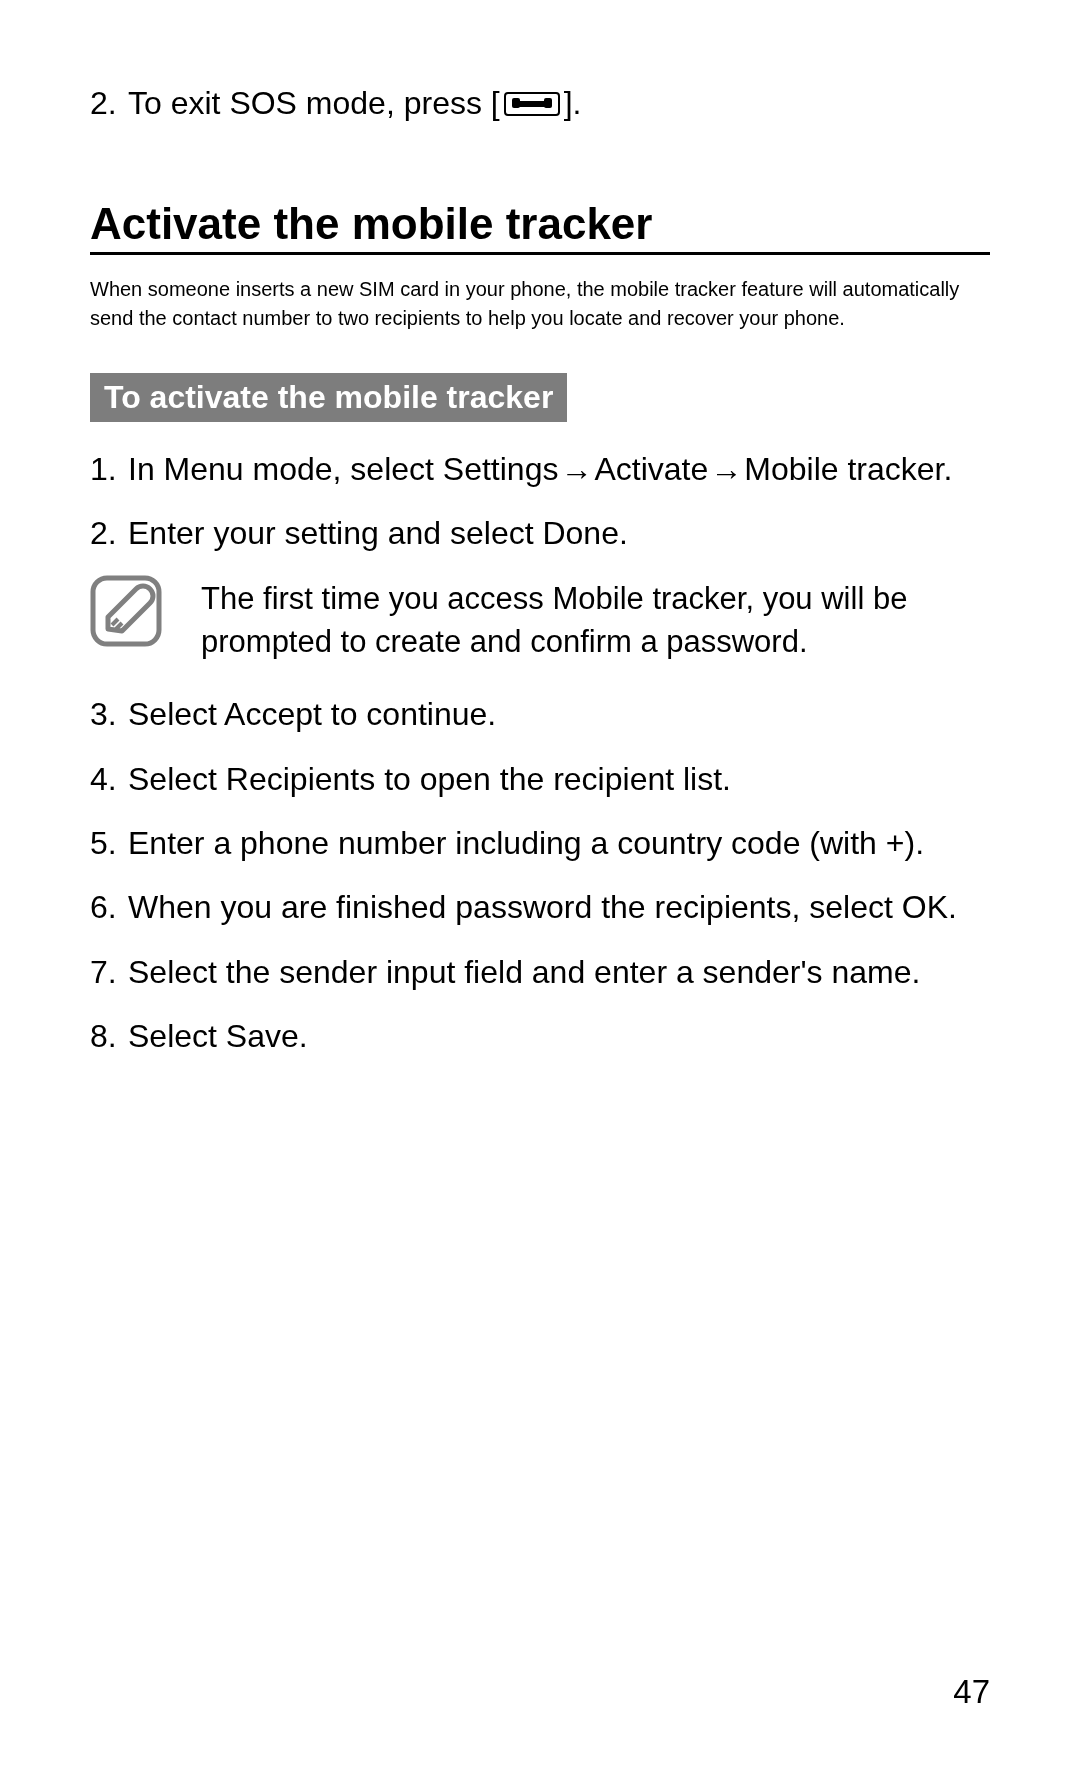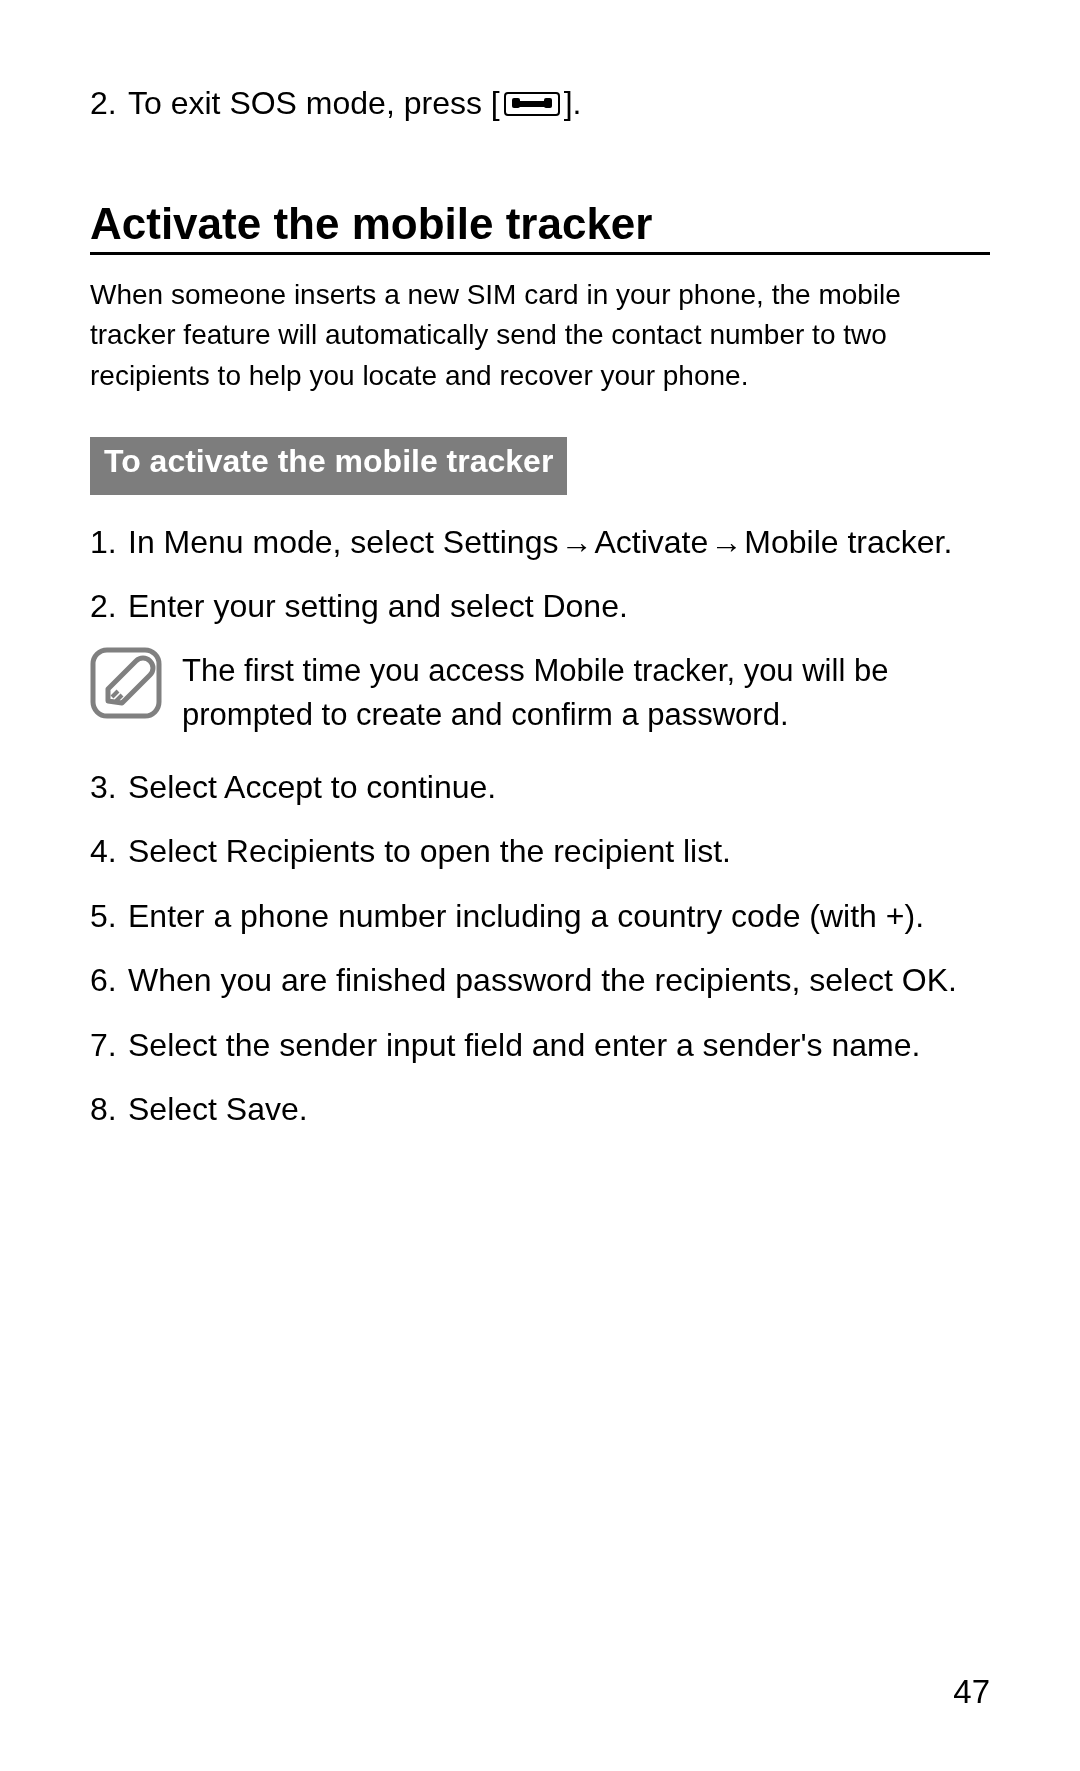--- a/index.html
+++ b/index.html
@@ -40,48 +40,48 @@
     }
     h2.section-heading {
       font-size: 44px;
       font-weight: bold;
       margin-top: 70px;
       margin-bottom: 8px;
       padding-bottom: 3px;
       border-bottom: 3px solid #000;
     }
     .intro-para {
-      font-size: 28px;
+      font-size: 20px;
       line-height: 1.45;
       margin-top: 20px;
       margin-bottom: 40px;
     }
     .sub-heading-bar {
       display: inline-block;
       background: #7d7d7d;
       color: #ffffff;
       font-weight: bold;
       font-size: 32px;
-      padding: 6px 14px 15px 14px;
+      padding: 6px 14px 6px 14px;
       margin-bottom: 20px;
     }
     .steps-list {
       margin-top: 4px;
     }
     .steps-list .numbered-item {
       margin-bottom: 18px;
     }
     .bold {
       font-weight: normal;
     }
     .note-row {
       display: flex;
       align-items: flex-start;
       margin: 18px 0 28px 0;
-      gap: 20px;
+      gap: 39px;
     }
     .note-icon {
       flex-shrink: 0;
       width: 72px;
       height: 72px;
       margin-left: 0;
     }
     .note-icon svg {
       width: 72px;
       height: 72px;

